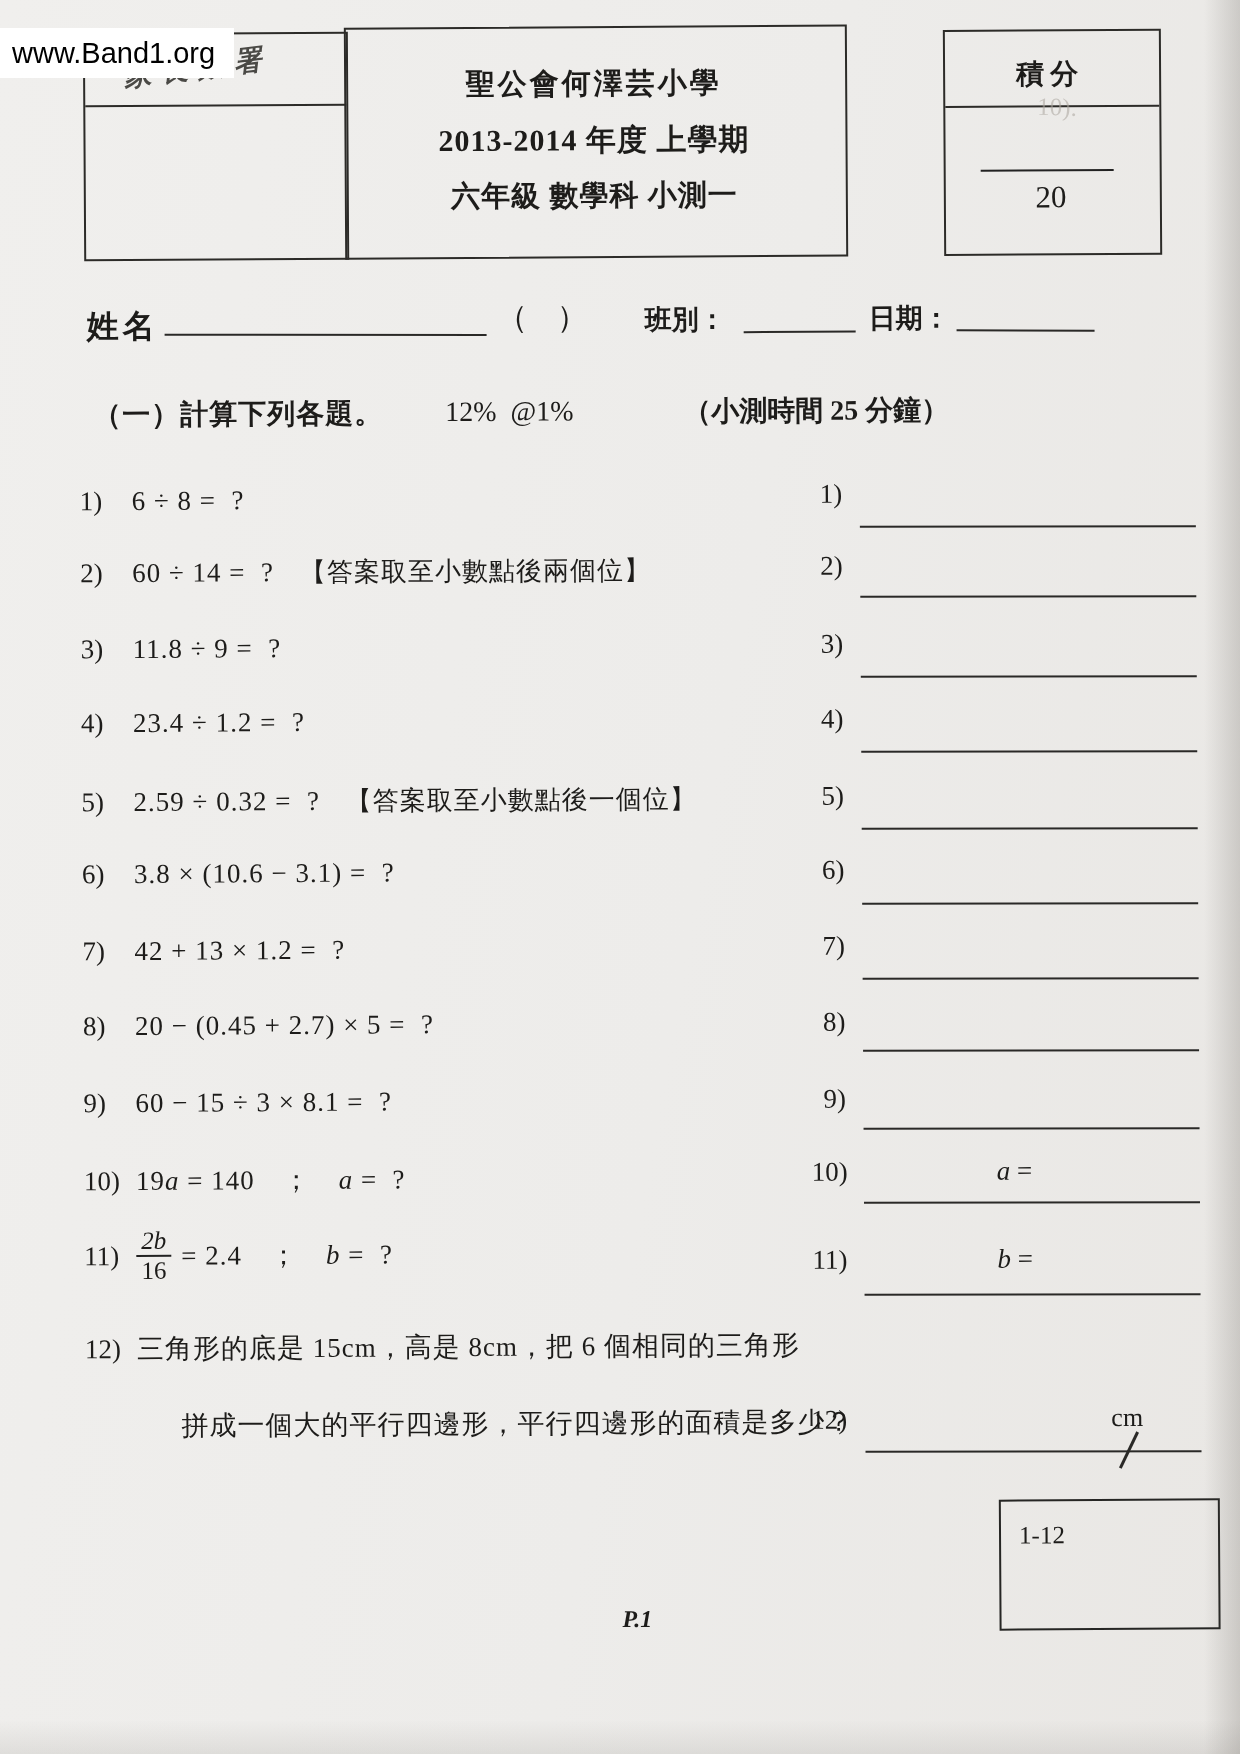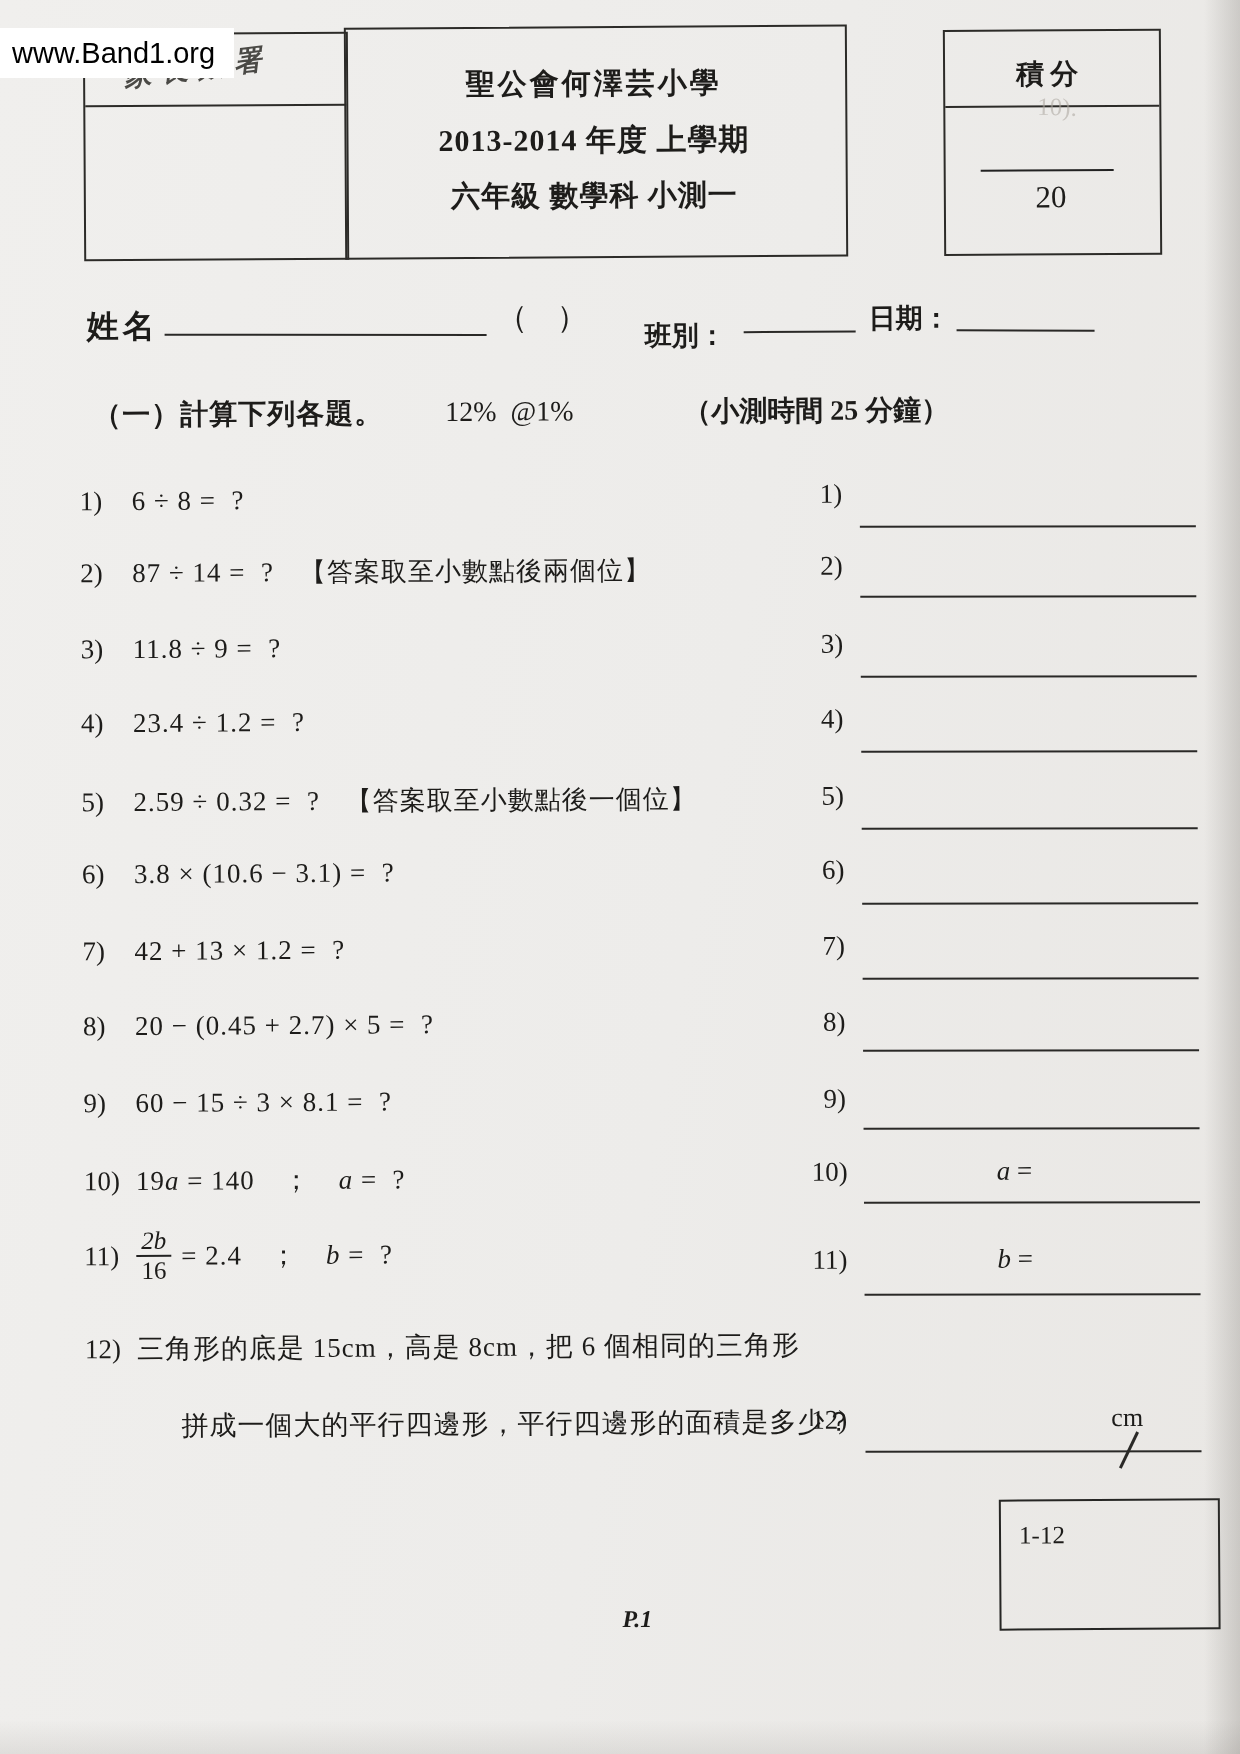--- a/index.html
+++ b/index.html
@@ -62,31 +62,31 @@
     <div class="abs center cjk-b" style="left:948px;top:58px;width:214px;font-size:28px;letter-spacing:6px;">積分</div>
     <div class="abs" style="left:985px;top:172px;width:133px;border-top:2.5px solid #222;"></div>
     <div class="abs center" style="left:948px;top:182px;width:214px;font-size:31px;">20</div>
 
     <div class="abs ghost" style="left:1042px;top:96px;">10).</div>
 
     <div class="abs cjk-b" style="left:90px;top:302px;font-size:32px;letter-spacing:4px;">姓名</div>
     <div class="abs ink-line" style="left:168px;top:308px;width:322px;height:24px;transform:rotate(0.4deg);"></div>
     <div class="abs" style="left:500px;top:296px;font-size:31px;">（</div>
     <div class="abs" style="left:560px;top:296px;font-size:31px;">）</div>
-    <div class="abs cjk-b" style="left:648px;top:302px;font-size:27px;margin-top:16px;">班別：</div>
+    <div class="abs cjk-b" style="left:648px;top:302px;font-size:27px;">班別：</div>
     <div class="abs ink-line" style="left:747px;top:308px;width:112px;height:24px;"></div>
     <div class="abs cjk-b" style="left:872px;top:302px;font-size:27px;">日期：</div>
     <div class="abs ink-line" style="left:960px;top:308px;width:138px;height:24px;transform:rotate(0.5deg);"></div>
 
     <div class="abs cjk-b" style="left:96px;top:393px;font-size:28px;letter-spacing:1px;">（一）計算下列各題。</div>
     <div class="abs" style="left:448px;top:395px;font-size:28px;white-space:pre;">12%  @1%</div>
     <div class="abs cjk-b" style="left:686px;top:393px;font-size:28px;">（小測時間 25 分鐘）</div>
 
     <div class="q-row" style="top:483px;"><span class="q-num">1)</span><span class="q-text">6 ÷ 8 =  ?</span></div>
-    <div class="q-row" style="top:553px;"><span class="q-num">2)</span><span class="q-text">87 ÷ 14 =  ?</span><span class="q-note">【答案取至小數點後兩個位】</span></div>
+    <div class="q-row" style="top:553px;"><span class="q-num">2)</span><span class="q-text">60 ÷ 14 =  ?</span><span class="q-note">【答案取至小數點後兩個位】</span></div>
     <div class="q-row" style="top:631px;"><span class="q-num">3)</span><span class="q-text">11.8 ÷ 9 =  ?</span></div>
     <div class="q-row" style="top:705px;"><span class="q-num">4)</span><span class="q-text">23.4 ÷ 1.2 =  ?</span></div>
     <div class="q-row" style="top:782px;"><span class="q-num">5)</span><span class="q-text">2.59 ÷ 0.32 =  ?</span><span class="q-note">【答案取至小數點後一個位】</span></div>
     <div class="q-row" style="top:856px;"><span class="q-num">6)</span><span class="q-text">3.8 × (10.6 − 3.1) =  ?</span></div>
     <div class="q-row" style="top:933px;"><span class="q-num">7)</span><span class="q-text">42 + 13 × 1.2 =  ?</span></div>
     <div class="q-row" style="top:1008px;"><span class="q-num">8)</span><span class="q-text">20 − (0.45 + 2.7) × 5 =  ?</span></div>
     <div class="q-row" style="top:1085px;"><span class="q-num">9)</span><span class="q-text">60 − 15 ÷ 3 × 8.1 =  ?</span></div>
 
     <div class="q-row" style="top:1160px;">
       <span class="q-num">10)</span><span class="q-text"><span>19</span><span class="var">a</span><span> = 140　；　</span><span class="var">a</span><span> =  ?</span></span>

